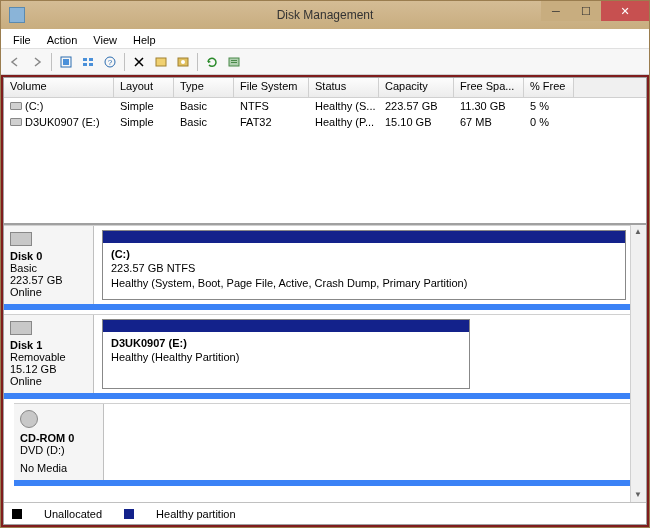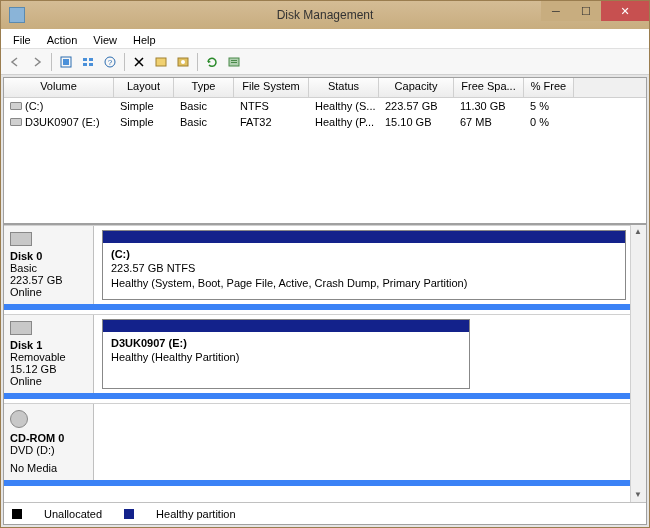--- a/index.html
+++ b/index.html
@@ -1,32 +1,32 @@
 <!DOCTYPE html>
 <html><head>
 <meta charset="utf-8">
 <style>
 * { box-sizing: border-box; margin: 0; padding: 0; }
 body { font-family: "Segoe UI", Tahoma, sans-serif; font-size: 11px; background: #c8ad7f; width: 650px; height: 528px; overflow: hidden; }
-.window { background: #e5e5e5; border: 1px solid #9a7d4f; width: 650px; height: 528px; display: flex; flex-direction: column; }
+.window { background: #7f1d1d; border: 1px solid #9a7d4f; width: 650px; height: 528px; display: flex; flex-direction: column; }
 .titlebar { height: 28px; background: linear-gradient(#d4bc95, #c8ad7f); display: flex; align-items: center; position: relative; }
 .titlebar-icon { width: 16px; height: 16px; margin-left: 8px; background: #8ab4d8; border: 1px solid #5a8ab0; }
 .titlebar-title { position: absolute; left: 50%; transform: translateX(-50%); font-size: 12px; color: #333; }
 .win-controls { position: absolute; right: 0; top: 0; display: flex; }
 .win-btn { width: 30px; height: 20px; display: flex; align-items: center; justify-content: center; font-size: 11px; cursor: default; }
 .win-btn.min, .win-btn.max { background: #c8ad7f; color: #333; }
 .win-btn.close { background: #c75050; color: #fff; width: 48px; }
 .menubar { height: 20px; background: #fff; display: flex; align-items: flex-end; padding: 0 4px; border-bottom: 1px solid #e0e0e0; }
 .menu-item { padding: 2px 8px; cursor: default; }
 .toolbar { height: 26px; background: #f7f7f7; border-bottom: 1px solid #d0d0d0; display: flex; align-items: center; padding: 0 4px; gap: 2px; }
 .tb-btn { width: 20px; height: 20px; display: flex; align-items: center; justify-content: center; cursor: default; border: 1px solid transparent; }
 .tb-sep { width: 1px; height: 18px; background: #c0c0c0; margin: 0 2px; }
 .content { flex: 1; background: #fff; border: 1px solid #a0a0a0; margin: 2px; display: flex; flex-direction: column; overflow: hidden; }
 .volumes { border-bottom: 2px solid #a0a0a0; }
-.vol-header { display: flex; background: #f0f0f0; border-bottom: 1px solid #d0d0d0; height: 20px; text-align: center; }
+.vol-header { display: flex; background: #f0f0f0; border-bottom: 1px solid #d0d0d0; height: 20px; }
 .vol-header .col { border-right: 1px solid #d0d0d0; padding: 2px 6px; background: linear-gradient(#fdfdfd, #ececec); cursor: default; }
 .vol-body { height: 125px; background: #fff; }
 .vol-row { display: flex; height: 16px; align-items: center; }
 .vol-row .col { padding: 0 6px; white-space: nowrap; overflow: hidden; }
 .col.c0 { width: 110px; }
 .col.c1 { width: 60px; }
 .col.c2 { width: 60px; }
 .col.c3 { width: 75px; }
 .col.c4 { width: 70px; }
 .col.c5 { width: 75px; }
@@ -210,21 +210,21 @@
             <div class="partition">
               <div class="part-header"></div>
               <div class="part-body">
                 <div class="pname">D3UK0907  (E:)</div>
                 <div>Healthy (Healthy Partition)</div>
               </div>
             </div>
           </div>
         </div>
 
-        <div class="disk-row" style="min-height:62px;">
+        <div class="disk-row" style="min-height:62px;margin-left:10px;">
           <div class="disk-label" style="width:90px;">
             <div class="dicon" style="border-radius:50%; width:18px; height:18px;"></div>
             <div class="dname">CD-ROM 0</div>
             <div>DVD (D:)</div>
             <div style="height:6px;"></div>
             <div>No Media</div>
           </div>
           <div class="disk-partitions"></div>
         </div>
       </div>

